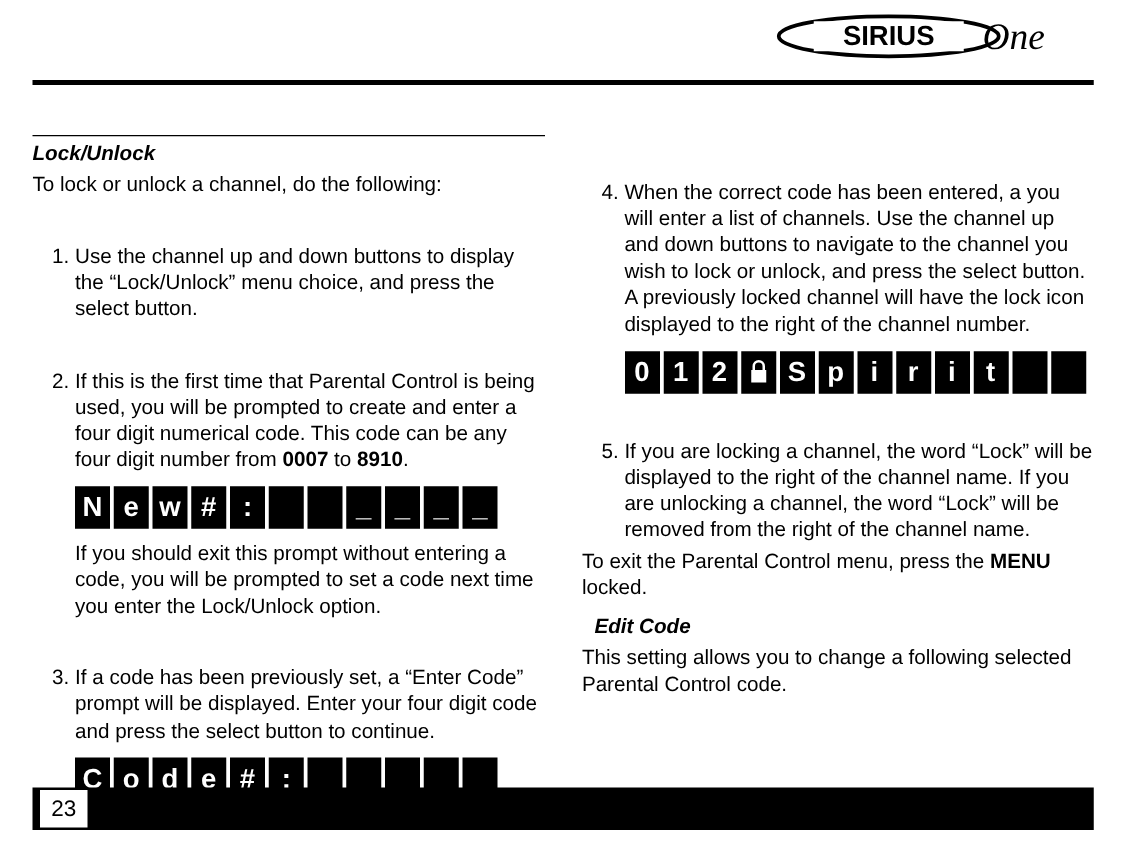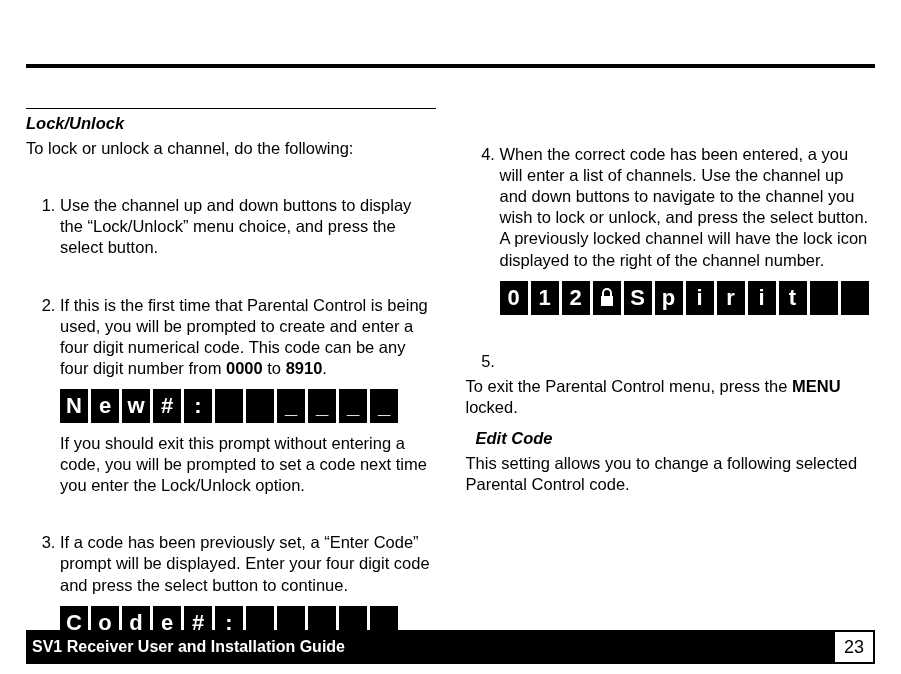--- a/index.html
+++ b/index.html
@@ -121,33 +121,41 @@
   .rule-thin {
     border-top: 1px solid #000;
     margin-bottom: 4px;
   }
 </style>
 </head>
 <body>
 
 <div class="page">
 
+  <div class="brand">
+    <svg width="220" height="46" viewBox="0 0 220 46">
+      <ellipse cx="90" cy="23" rx="88" ry="16" fill="none" stroke="#000" stroke-width="3"></ellipse>
+      <rect x="30" y="11" width="120" height="24" fill="#fff"></rect>
+      <text x="90" y="30" text-anchor="middle" font-family="Arial" font-weight="bold" font-size="22" fill="#000">SIRIUS</text>
+      <text x="190" y="33" text-anchor="middle" font-family="Georgia, 'Times New Roman', serif" font-style="italic" font-size="30" fill="#000">One</text>
+    </svg>
+  </div>
 
   <div class="rule-top"></div>
 
   <div class="columns">
 
     <div class="col">
       <div class="rule-thin"></div>
       <div class="sec-heading">Lock/Unlock</div>
       <div class="intro">To lock or unlock a channel, do the following:</div>
       <ol>
         <li>Use the channel up and down buttons to display the “Lock/Unlock” menu choice, and press the select button.</li>
         <li>
-          <span>If this is the first time that Parental Control is being used, you will be prompted to create and enter a four digit numerical code. This code can be any four digit number from </span><span class="bold">0000</span><span> to </span><span class="bold">8910</span><span>.</span>
+          <span>If this is the first time that Parental Control is being used, you will be prompted to create and enter a four digit numerical code. This code can be any four digit number from </span><span class="bold">0007</span><span> to </span><span class="bold">8910</span><span>.</span>
           <div class="lcd">
               <div class="lcd-cell">N</div>
               <div class="lcd-cell">e</div>
               <div class="lcd-cell">w</div>
               <div class="lcd-cell">#</div>
               <div class="lcd-cell">:</div>
               <div class="lcd-cell"></div>
               <div class="lcd-cell"></div>
               <div class="lcd-cell under">_</div>
               <div class="lcd-cell under">_</div>
@@ -193,28 +201,28 @@
               <div class="lcd-cell">p</div>
               <div class="lcd-cell">i</div>
               <div class="lcd-cell">r</div>
               <div class="lcd-cell">i</div>
               <div class="lcd-cell">t</div>
               <div class="lcd-cell"></div>
               <div class="lcd-cell"></div>
             </div>
         </li>
         <li>
+          <div class="subpara">If you are locking a channel, the word “Lock” will be displayed to the right of the channel name. If you are unlocking a channel, the word “Lock” will be removed from the right of the channel name.</div>
         </li>
       </ol>
       <div class="subpara">
         <span>To exit the Parental Control menu, press the </span><span class="bold">MENU</span><span> locked.</span>
       </div>
       <div class="sec-heading" style="margin-top:10px;padding-left:10px;">Edit Code</div>
       <div>This setting allows you to change a following selected Parental Control code.</div>
     </div>
   </div>
 
   <div class="footer-bar">
-    <span>SV1 Receiver User and Installation Guide</span>
     <div class="page-num-box">23</div>
   </div>
 
 </div>
 
 </body></html>

